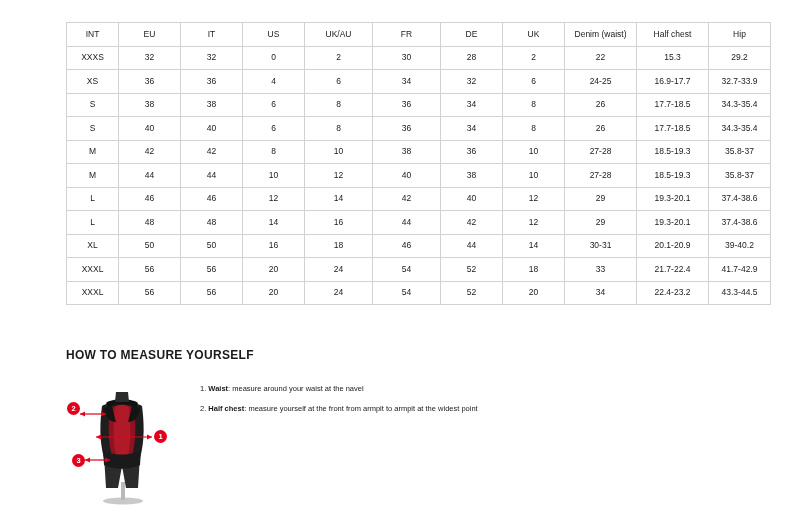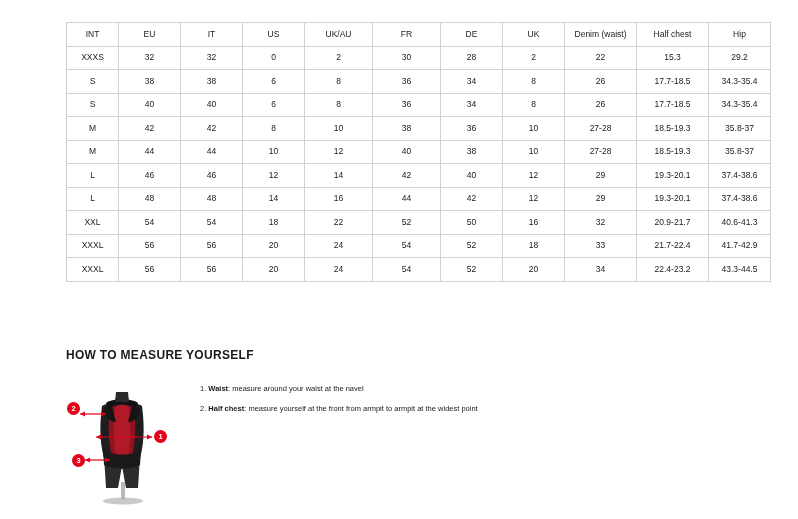--- a/index.html
+++ b/index.html
@@ -169,20 +169,33 @@
           <td>0</td>
           <td>2</td>
           <td>30</td>
           <td>28</td>
           <td>2</td>
           <td>22</td>
           <td>15.3</td>
           <td>29.2</td>
         </tr>
         <tr>
+          <td>XS</td>
+          <td>36</td>
+          <td>36</td>
+          <td>4</td>
+          <td>6</td>
+          <td>34</td>
+          <td>32</td>
+          <td>6</td>
+          <td>24-25</td>
+          <td>16.9-17.7</td>
+          <td>32.7-33.9</td>
+        </tr>
+        <tr>
           <td>S</td>
           <td>38</td>
           <td>38</td>
           <td>6</td>
           <td>8</td>
           <td>36</td>
           <td>34</td>
           <td>8</td>
           <td>26</td>
           <td>17.7-18.5</td>
@@ -247,31 +260,31 @@
           <td>14</td>
           <td>16</td>
           <td>44</td>
           <td>42</td>
           <td>12</td>
           <td>29</td>
           <td>19.3-20.1</td>
           <td>37.4-38.6</td>
         </tr>
         <tr>
-          <td>XXL</td>
-          <td>54</td>
-          <td>54</td>
-          <td>18</td>
-          <td>22</td>
-          <td>52</td>
+          <td>XL</td>
+          <td>50</td>
           <td>50</td>
           <td>16</td>
-          <td>32</td>
-          <td>20.9-21.7</td>
-          <td>40.6-41.3</td>
+          <td>18</td>
+          <td>46</td>
+          <td>44</td>
+          <td>14</td>
+          <td>30-31</td>
+          <td>20.1-20.9</td>
+          <td>39-40.2</td>
         </tr>
         <tr>
           <td>XXXL</td>
           <td>56</td>
           <td>56</td>
           <td>20</td>
           <td>24</td>
           <td>54</td>
           <td>52</td>
           <td>18</td>

